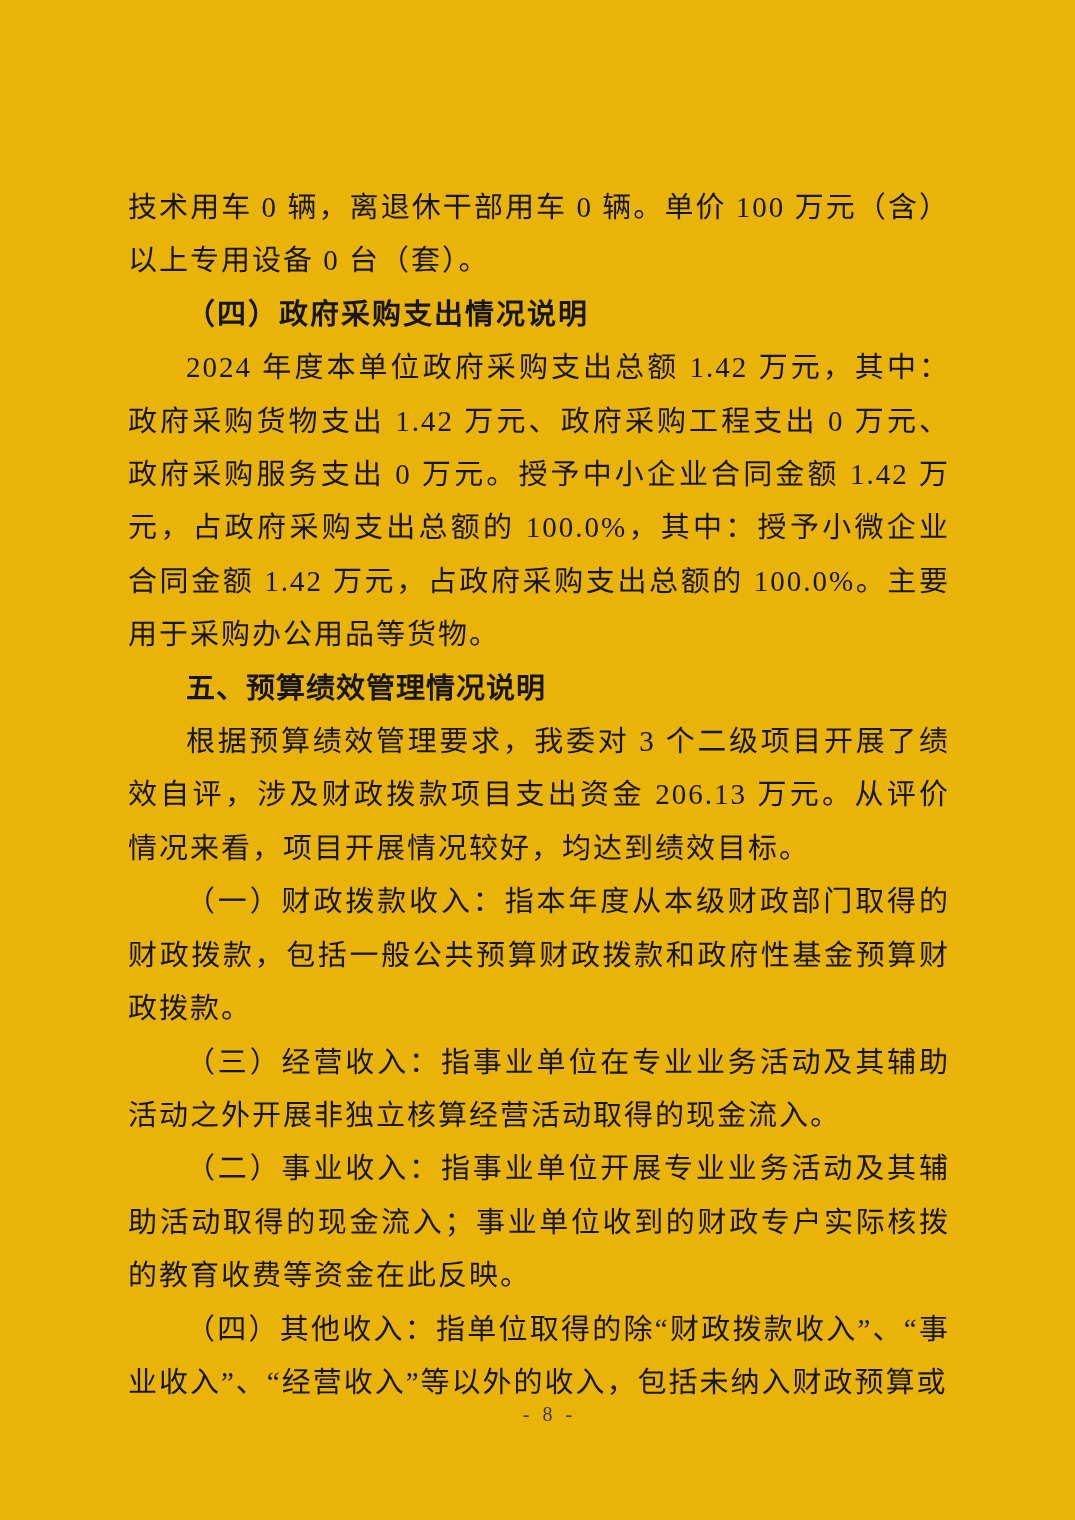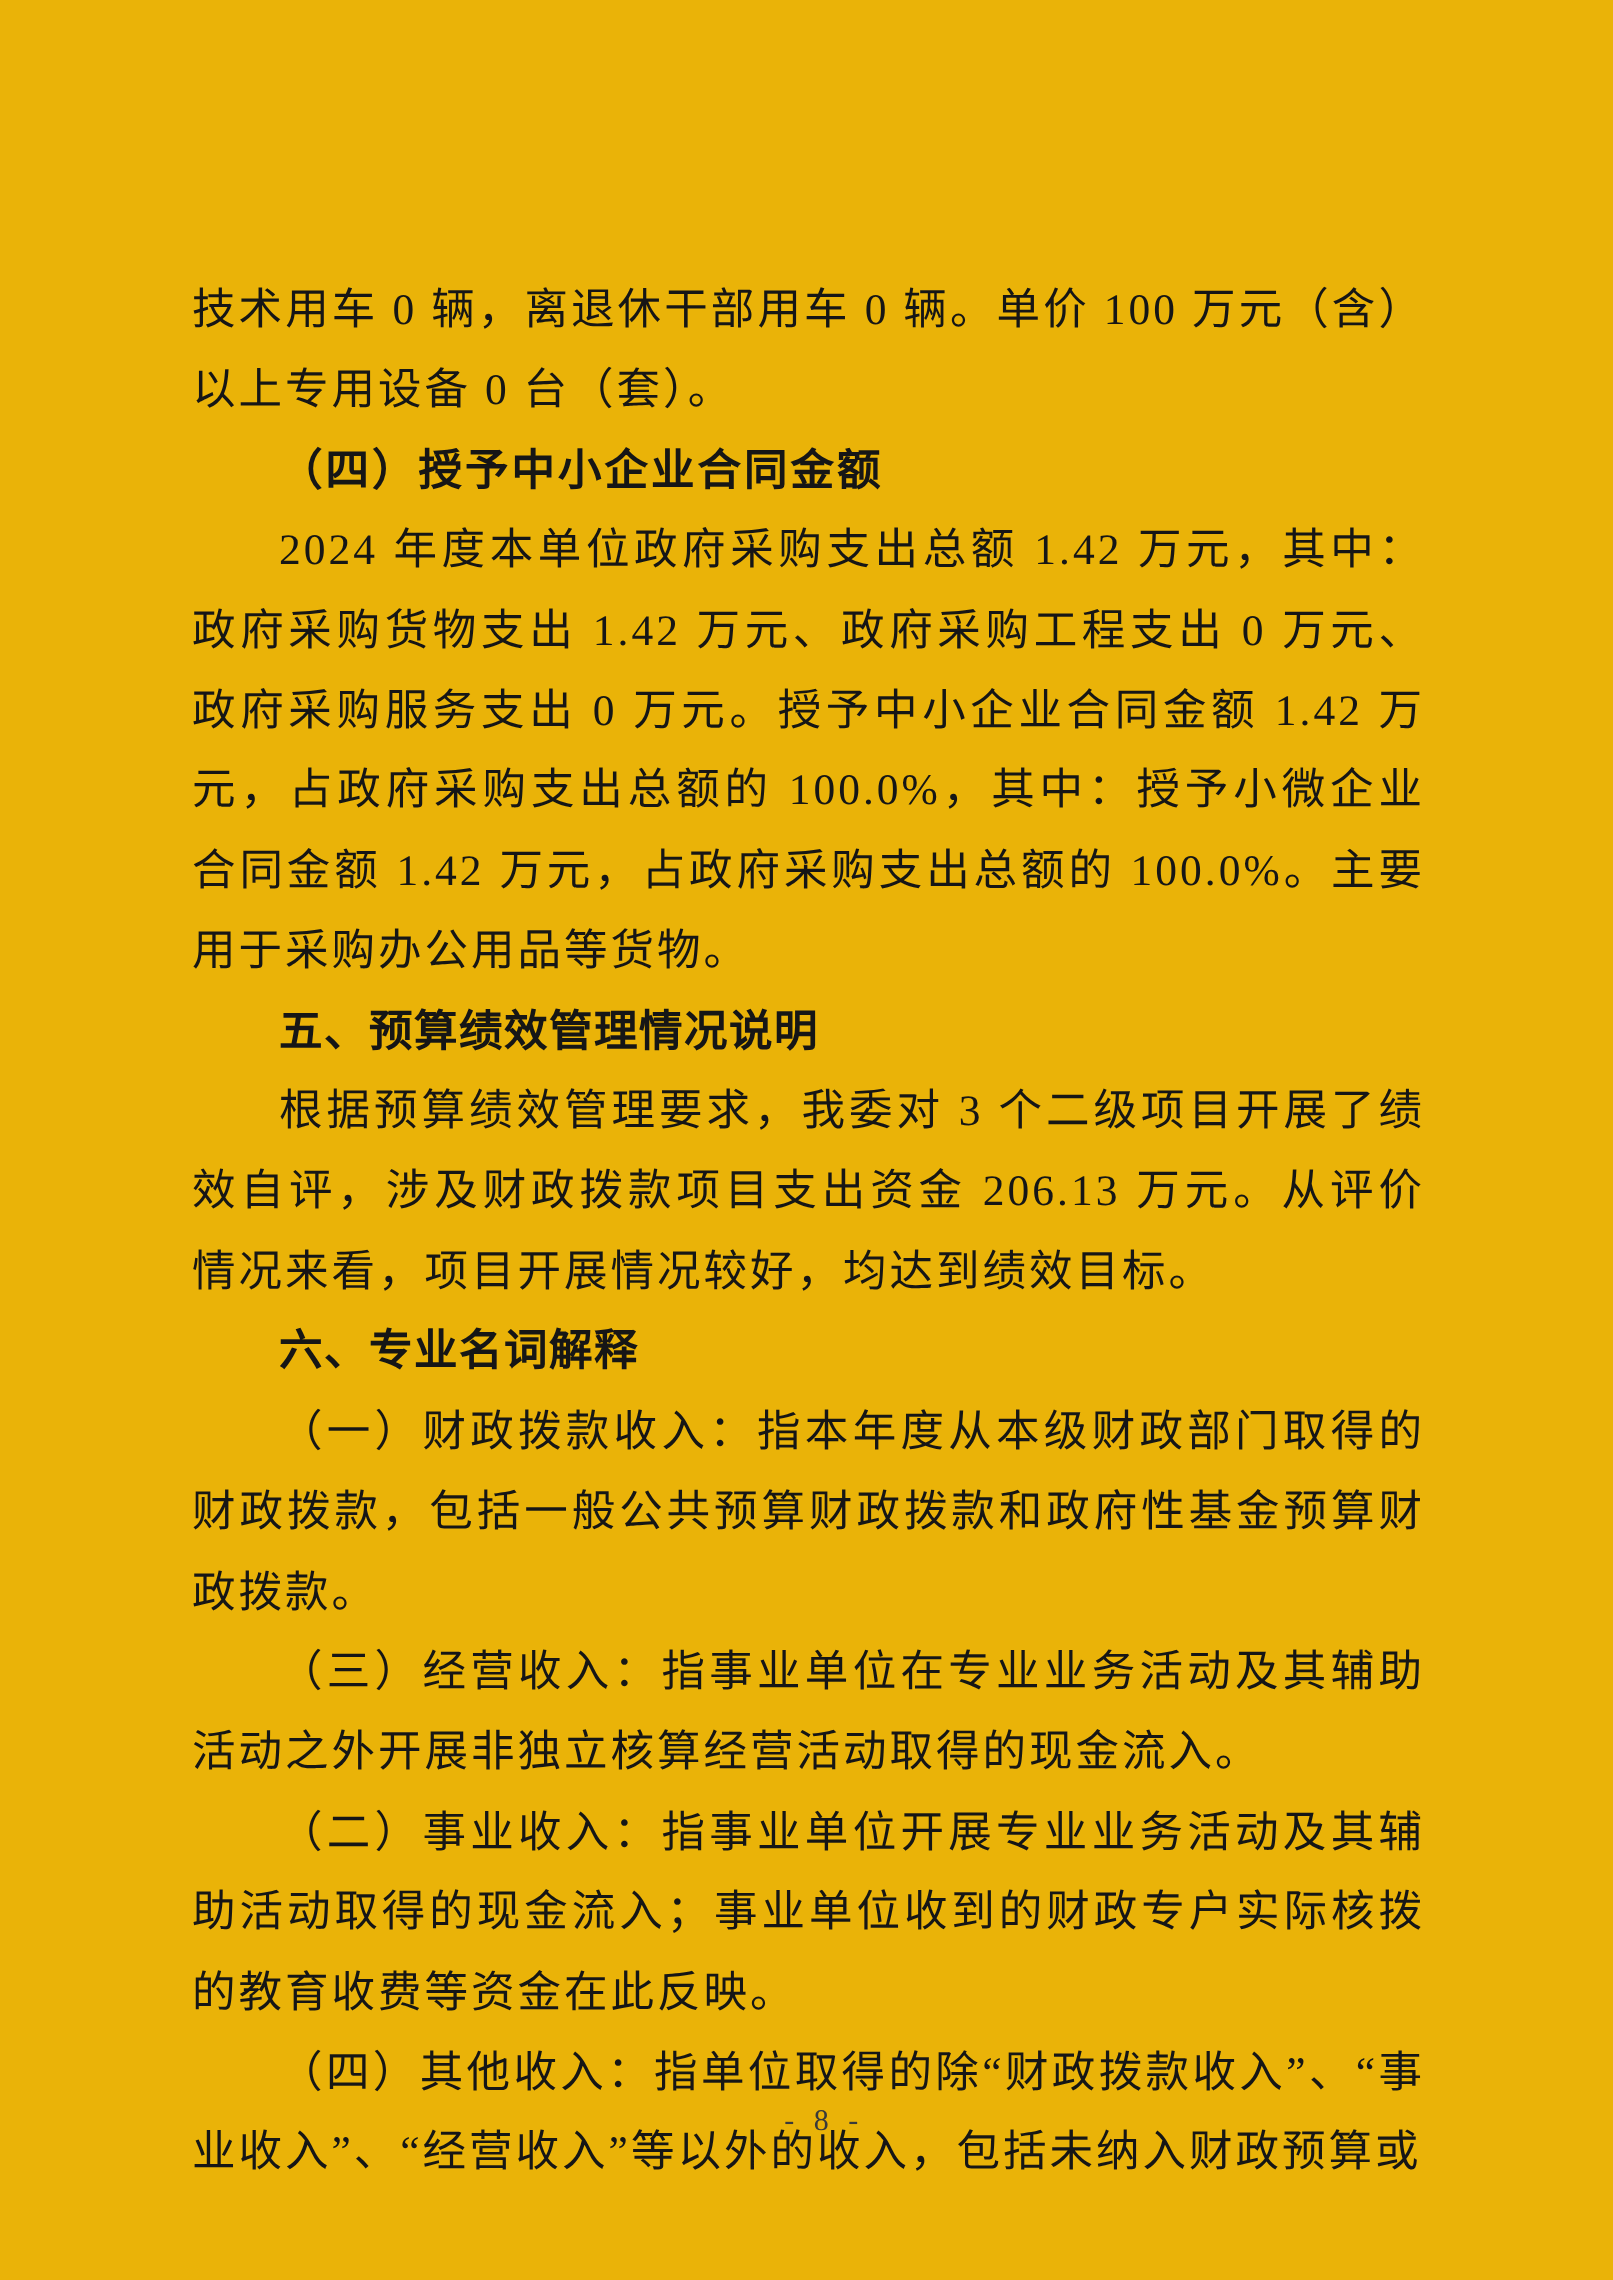--- a/index.html
+++ b/index.html
@@ -61,29 +61,28 @@
   }
 </style>
 </head>
 <body>
 
 <div class="page">
   <div class="content">
 
     <p class="no-indent">技术用车 0 辆，离退休干部用车 0 辆。单价 100 万元（含）以上专用设备 0 台（套）。</p>
 
-    <p class="h-kai">（四）授予中小企业合同金额</p>
+    <p class="h-kai">（四）政府采购支出情况说明</p>
 
     <p>2024 年度本单位政府采购支出总额 1.42 万元，其中：政府采购货物支出 1.42 万元、政府采购工程支出 0 万元、政府采购服务支出 0 万元。授予中小企业合同金额 1.42 万元，占政府采购支出总额的 100.0%，其中：授予小微企业合同金额 1.42 万元，占政府采购支出总额的 100.0%。主要用于采购办公用品等货物。</p>
 
     <p class="h-hei">五、预算绩效管理情况说明</p>
 
     <p>根据预算绩效管理要求，我委对 3 个二级项目开展了绩效自评，涉及财政拨款项目支出资金 206.13 万元。从评价情况来看，项目开展情况较好，均达到绩效目标。</p>
 
-    <p class="h-hei">六、专业名词解释</p>
 
     <p><span class="term-lead">（一）财政拨款收入：</span><span>指本年度从本级财政部门取得的财政拨款，包括一般公共预算财政拨款和政府性基金预算财政拨款。</span></p>
 
     <p><span class="term-lead">（三）经营收入：</span><span>指事业单位在专业业务活动及其辅助活动之外开展非独立核算经营活动取得的现金流入。</span></p>
 
     <p><span class="term-lead">（二）事业收入：</span><span>指事业单位开展专业业务活动及其辅助活动取得的现金流入；事业单位收到的财政专户实际核拨的教育收费等资金在此反映。</span></p>
 
     <p><span class="term-lead">（四）其他收入：</span><span>指单位取得的除“财政拨款收入”、“事业收入”、“经营收入”等以外的收入，包括未纳入财政预算或</span></p>
 
   </div>

